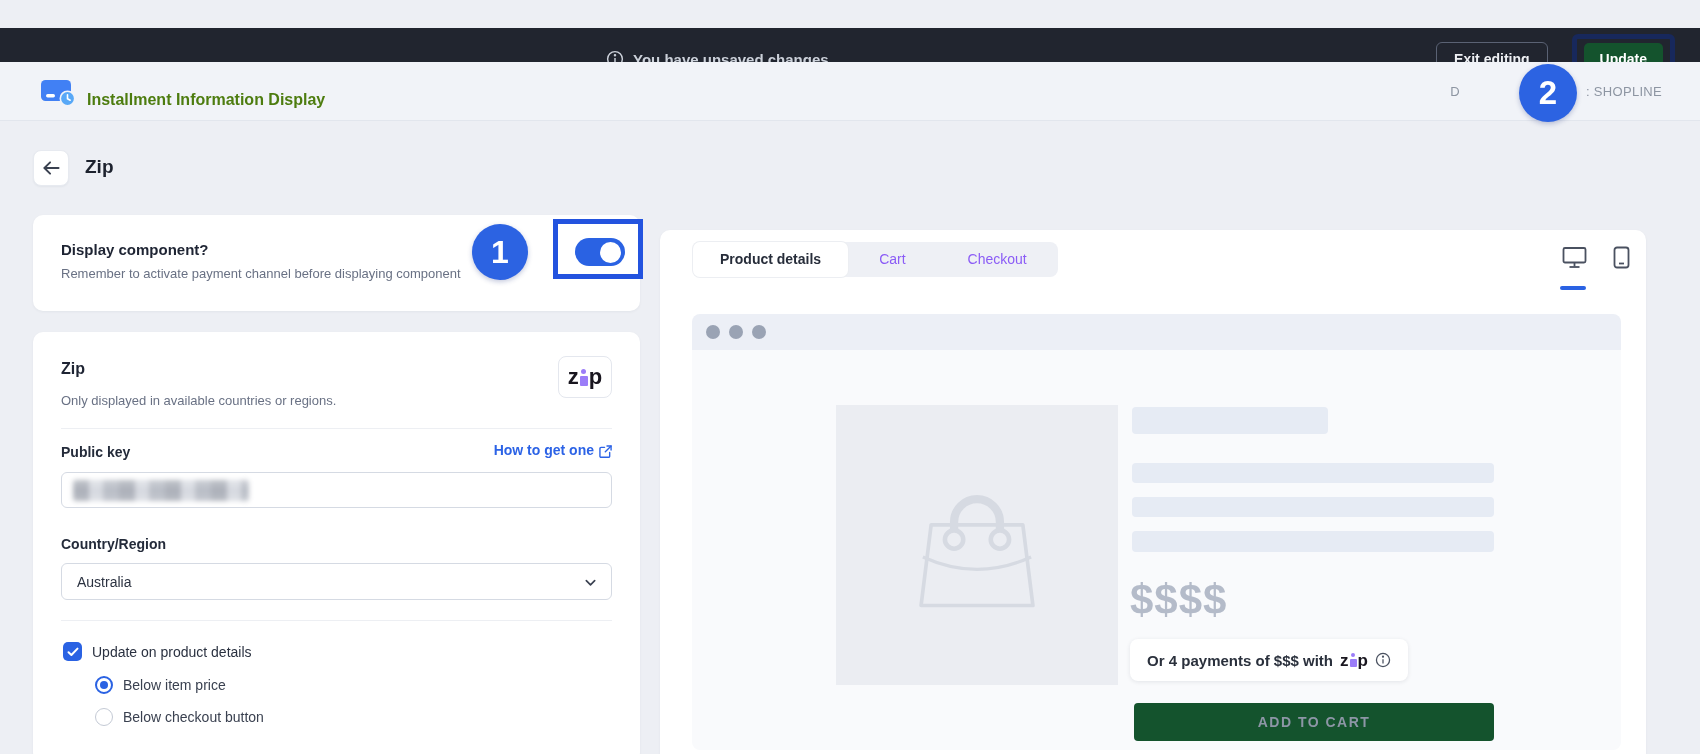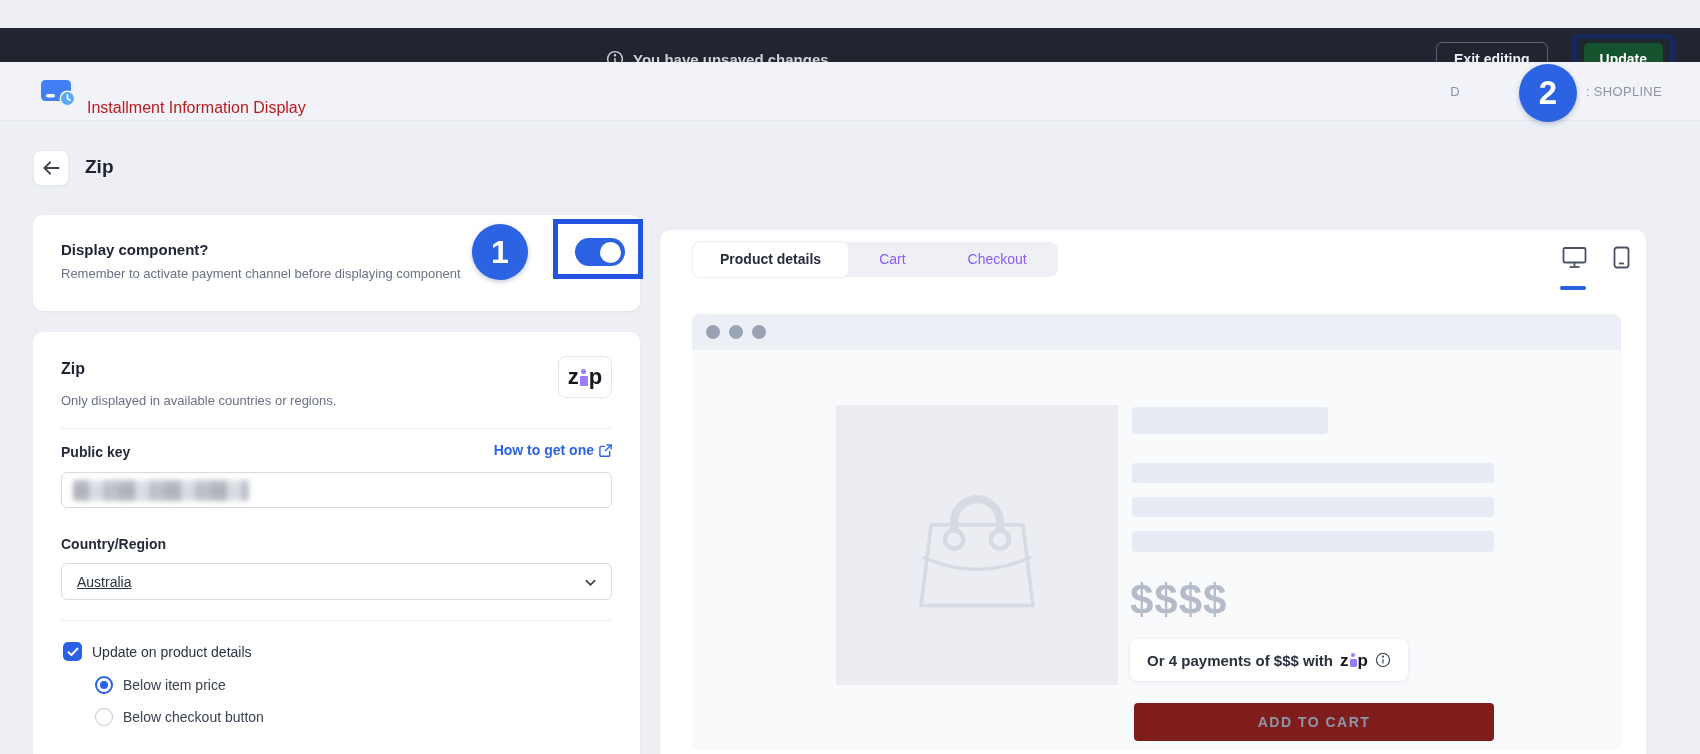--- a/index.html
+++ b/index.html
@@ -14,22 +14,22 @@
   .btn-exit { height:34px; padding:0 17px; background:transparent; border:1px solid #5a6274; border-radius:6px;
               color:#eef0f4; font-size:14px; font-weight:700; font-family:inherit; cursor:pointer; }
   .anno-update { border:5px solid #17285c; border-radius:6px; padding:4px 7px; }
   .btn-update { height:32px; padding:0 16px; background:#14532d; border:none; border-radius:5px;
                 color:#ffffff; font-size:14px; font-weight:700; font-family:inherit; cursor:pointer; }
 
   
   .appbar { position:absolute; left:0; top:62px; width:1700px; height:59px; background:#f1f3f8;
             border-bottom:1px solid #e2e6ed; }
   .app-icon { position:absolute; left:40px; top:15px; }
-  .app-title { position:absolute; left:87px; top:16px; height:59px; line-height:59px;
-               font-size:16px; font-weight:400; color:#b91c1c; }
+  .app-title { position:absolute; left:87px; top:8px; height:59px; line-height:59px;
+               font-size:16px; font-weight:700; color:#4d7c0f; }
   .app-meta { position:absolute; right:38px; top:0; height:59px; display:flex; align-items:center;
               font-size:13px; color:#8d95a2; letter-spacing:.3px;gap:32px; }
   .app-meta .gap { display:inline-block; width:62px; }
 
   
   .back-btn { position:absolute; left:33px; top:150px; width:36px; height:36px; background:#fff;
               border:1px solid #e7eaf0; border-radius:8px; display:flex; align-items:center; justify-content:center;
               cursor:pointer; box-shadow:0 1px 2px rgba(25,35,60,.05); }
   .page-title { position:absolute; left:85px; top:156px; font-size:19px; font-weight:700; color:#1d222e; }
 
@@ -47,33 +47,33 @@
 
   
   .sc-provider { position:absolute; left:28px; top:28px; font-size:16px; font-weight:700; color:#1e2433; }
   .sc-logo-box { position:absolute; right:28px; top:24px; width:54px; height:42px; border:1px solid #e4e7ee;
                  border-radius:8px; background:#fff; display:flex; align-items:center; justify-content:center; }
   .sc-desc { position:absolute; left:28px; top:61px; font-size:13px; color:#697184;text-align:center; }
   .divider { position:absolute; left:28px; right:28px; height:1px; background:#edeff3; }
   .d1 { top:96px; } .d2 { top:288px; }
   .sc-label { position:absolute; font-size:14px; font-weight:700; color:#242b3a; }
   .pk-label { left:28px; top:112px; }
-  .pk-link { position:absolute; right:28px; top:110px; display:flex; align-items:center; gap:5px;
+  .pk-link { position:absolute; right:28px; top:110px; display:flex; align-items:flex-end; gap:5px;
              font-size:14px; font-weight:700; color:#2c63e6; cursor:pointer; text-decoration:none;padding-left:39px; }
   .pk-input { position:absolute; left:28px; right:28px; top:140px; height:36px; border:1px solid #d5dae3;
               border-radius:6px; background:#fff; }
   .pk-redacted { position:absolute; left:11px; top:7px; width:176px; height:21px; border-radius:3px;
                  filter:blur(2.5px);
                  background-image:
                    repeating-linear-gradient(90deg, rgba(150,155,165,.55) 0 16px, rgba(220,223,229,.7) 16px 30px, rgba(176,181,190,.6) 30px 46px),
                    repeating-linear-gradient(0deg, #d9dbe1 0 7px, #c9ccd4 7px 14px, #e4e6ea 14px 21px); }
   .cr-label { left:28px; top:204px; }
   .sc-select { position:absolute; left:28px; right:28px; top:231px; height:37px; border:1px solid #d5dae3;
                border-radius:6px; background:#fff; display:flex; align-items:center; padding:0 15px;
-               font-size:14px; color:#2b3240; cursor:pointer;text-decoration:underline; }
+               font-size:14px; color:#2b3240; cursor:pointer; }
   .sc-select .chev { position:absolute; right:14px; top:12px; }
 
   .check-row { position:absolute; left:30px; top:310px; display:flex; align-items:center; gap:10px; cursor:pointer; }
   .checkbox { width:19px; height:19px; border-radius:5px; background:#2a62e3; display:flex;
               align-items:center; justify-content:center; }
   .check-label { font-size:14px; color:#2a3140; }
   .radio-row { position:absolute; left:62px; display:flex; align-items:center; gap:10px; cursor:pointer; }
   .r1 { top:344px; } .r2 { top:376px; }
   .radio { width:18px; height:18px; border-radius:50%; background:#fff; }
   .radio.sel { border:2px solid #2a62e3; position:relative; }
@@ -100,21 +100,21 @@
             display:flex; align-items:center; justify-content:center; }
   .ph-bar { position:absolute; background:#e6ebf4; border-radius:4px; }
   .ph-title { left:440px; top:57px; width:196px; height:27px; }
   .ph-l1 { left:440px; top:113px; width:362px; height:20px; }
   .ph-l2 { left:440px; top:147px; width:362px; height:20px; }
   .ph-l3 { left:440px; top:181px; width:362px; height:21px; }
   .ph-price { position:absolute; left:438px; top:226px; font-size:42px; font-weight:700; color:#b4bbc9; letter-spacing:1px; }
   .zip-widget { position:absolute; left:438px; top:289px; width:278px; height:42px; background:#fff; border-radius:8px;
                 box-shadow:0 1px 4px rgba(25,35,60,.10); display:flex; align-items:center; justify-content:center; gap:7px; }
   .zip-widget .txt { font-size:15px; font-weight:700; color:#2a303c; }
-  .add-cart { position:absolute; left:442px; top:353px; width:360px; height:38px; background:#7f1d1d; border:none;
+  .add-cart { position:absolute; left:442px; top:353px; width:360px; height:38px; background:#14532d; border:none;
               border-radius:4px; font-family:inherit; font-size:14px; font-weight:700; color:#8d96a6;
               letter-spacing:1.5px; cursor:pointer; }
 
   
   .zip-logo { display:inline-flex; align-items:flex-end; gap:1px; }
   .zip-logo .lz, .zip-logo .lp { font-weight:800; color:#19161f; line-height:.78; }
   .zip-i { display:inline-flex; flex-direction:column; align-items:center; }
   .zip-i .idot { border-radius:50%; background:#9b7df8; }
   .zip-i .istem { background:#9b7df8; border-radius:1px; }
   .zl-lg .lz,.zl-lg .lp { font-size:22px; }

